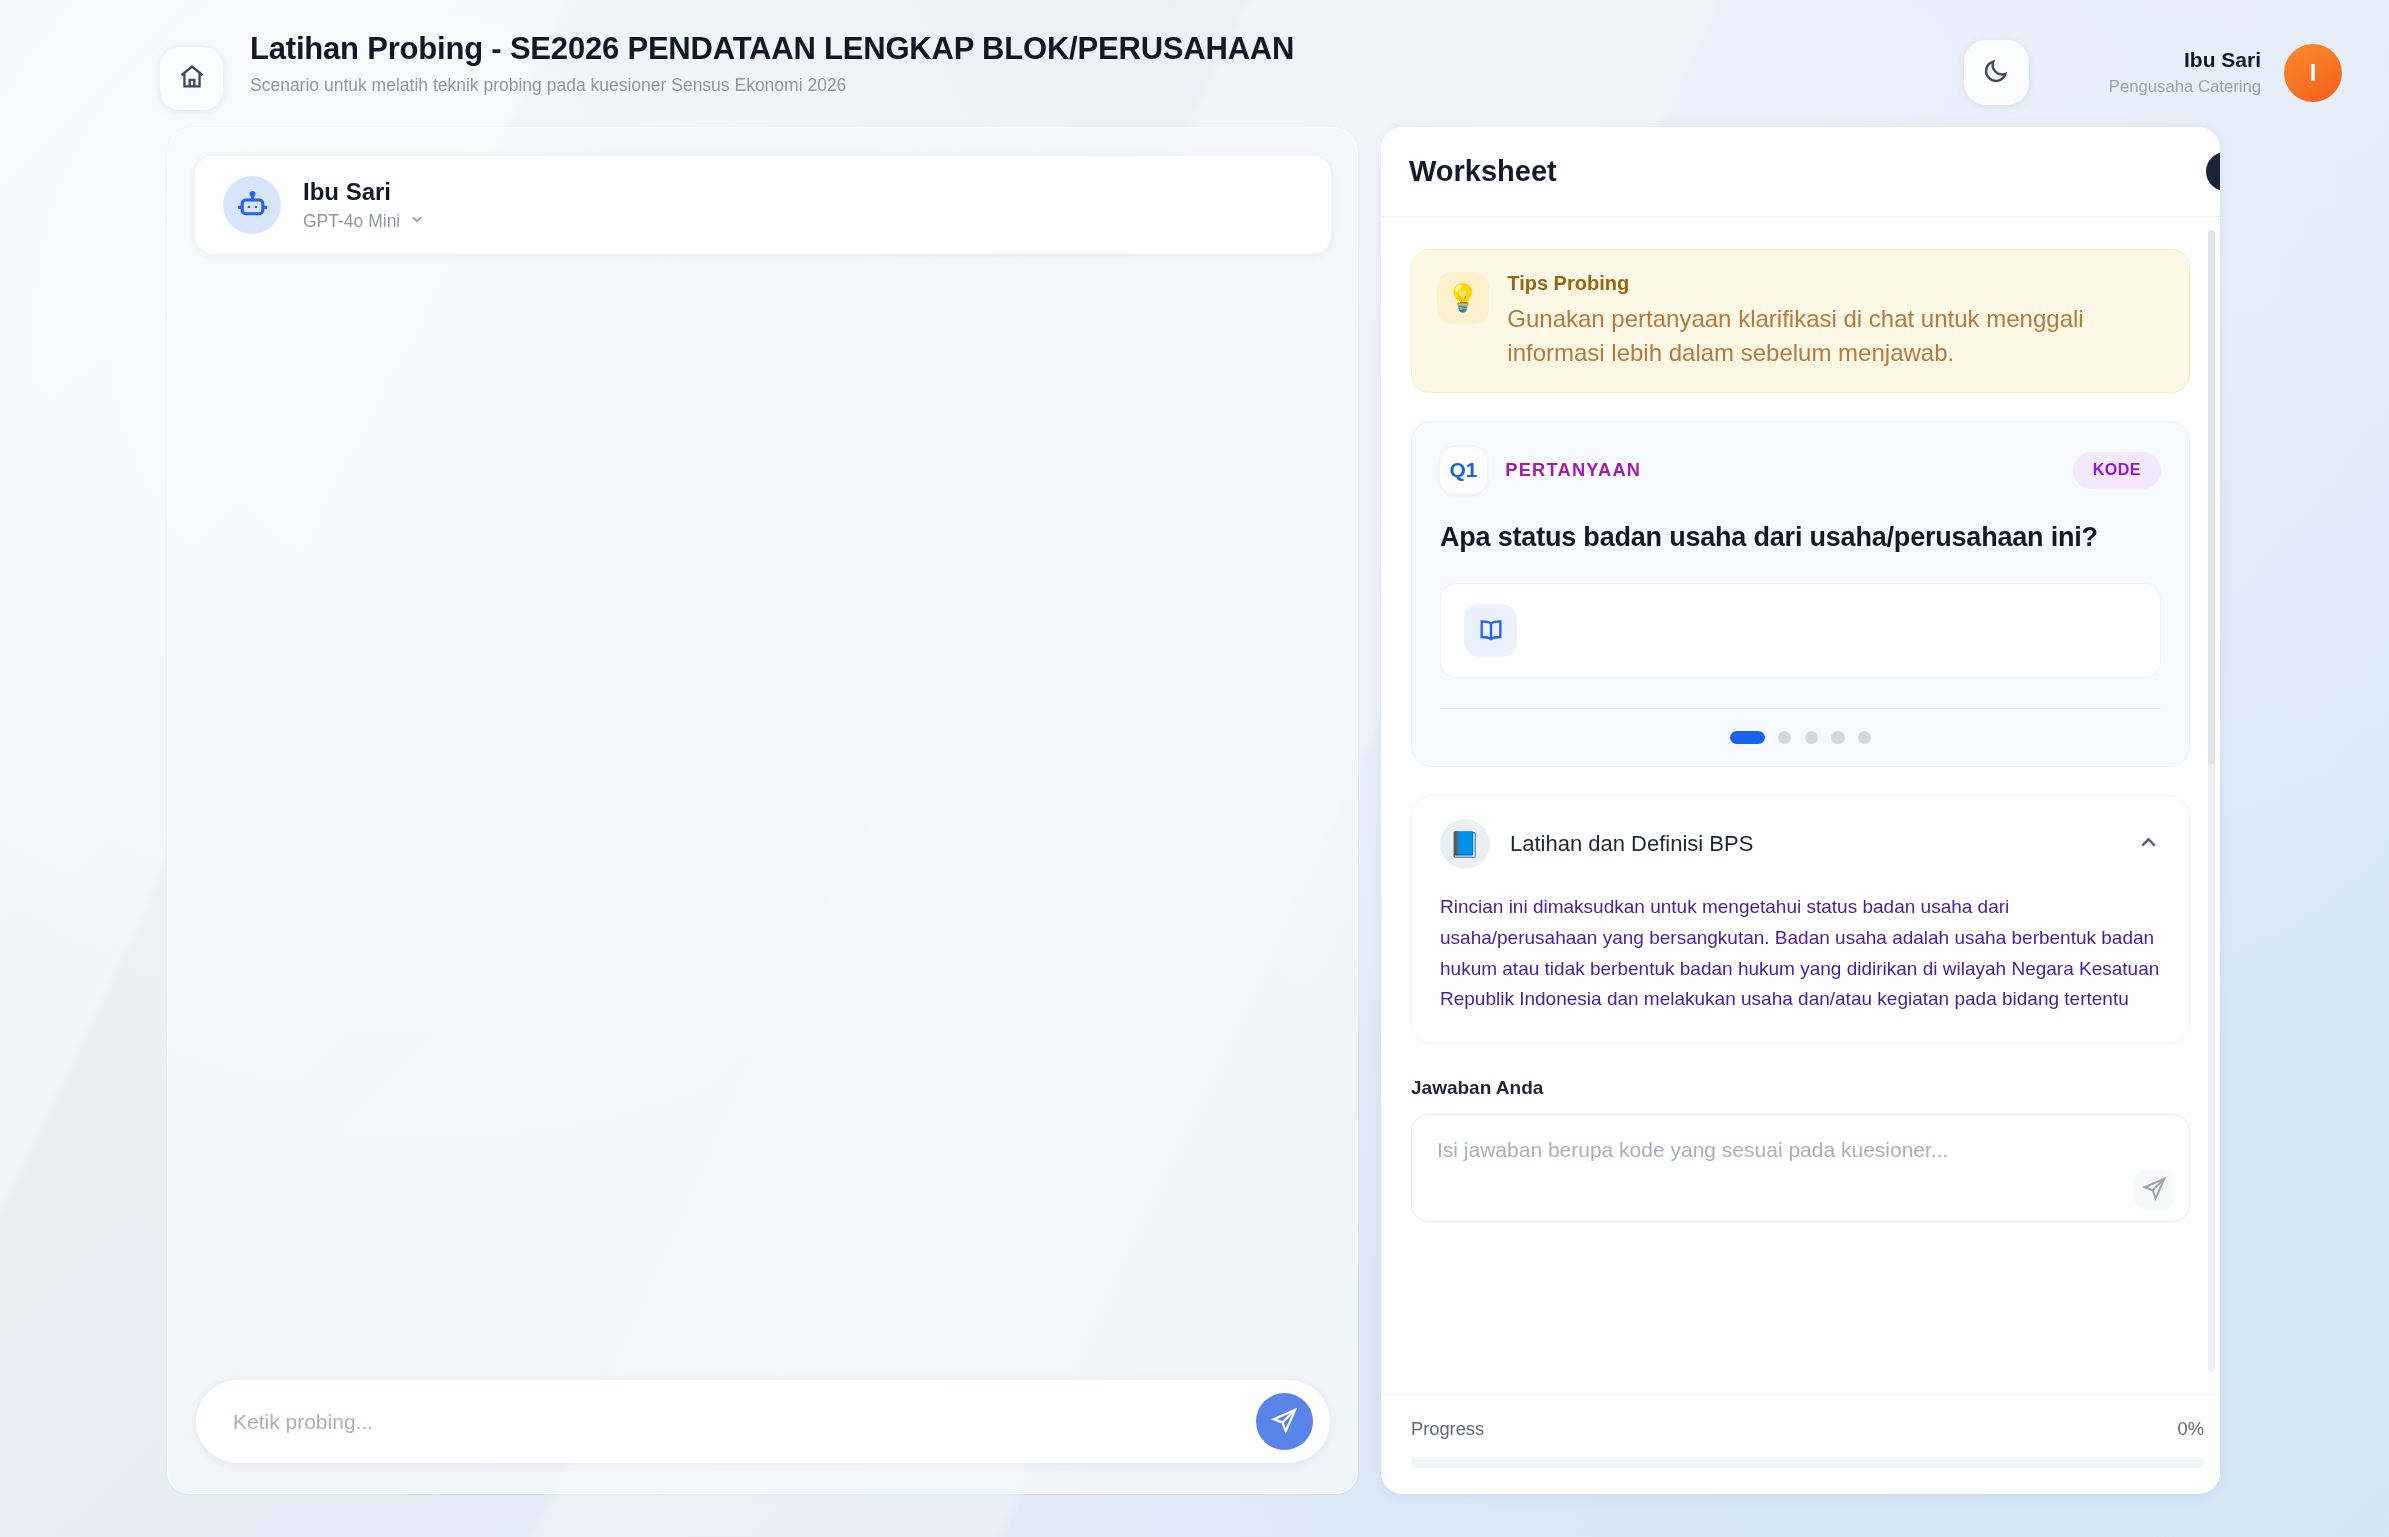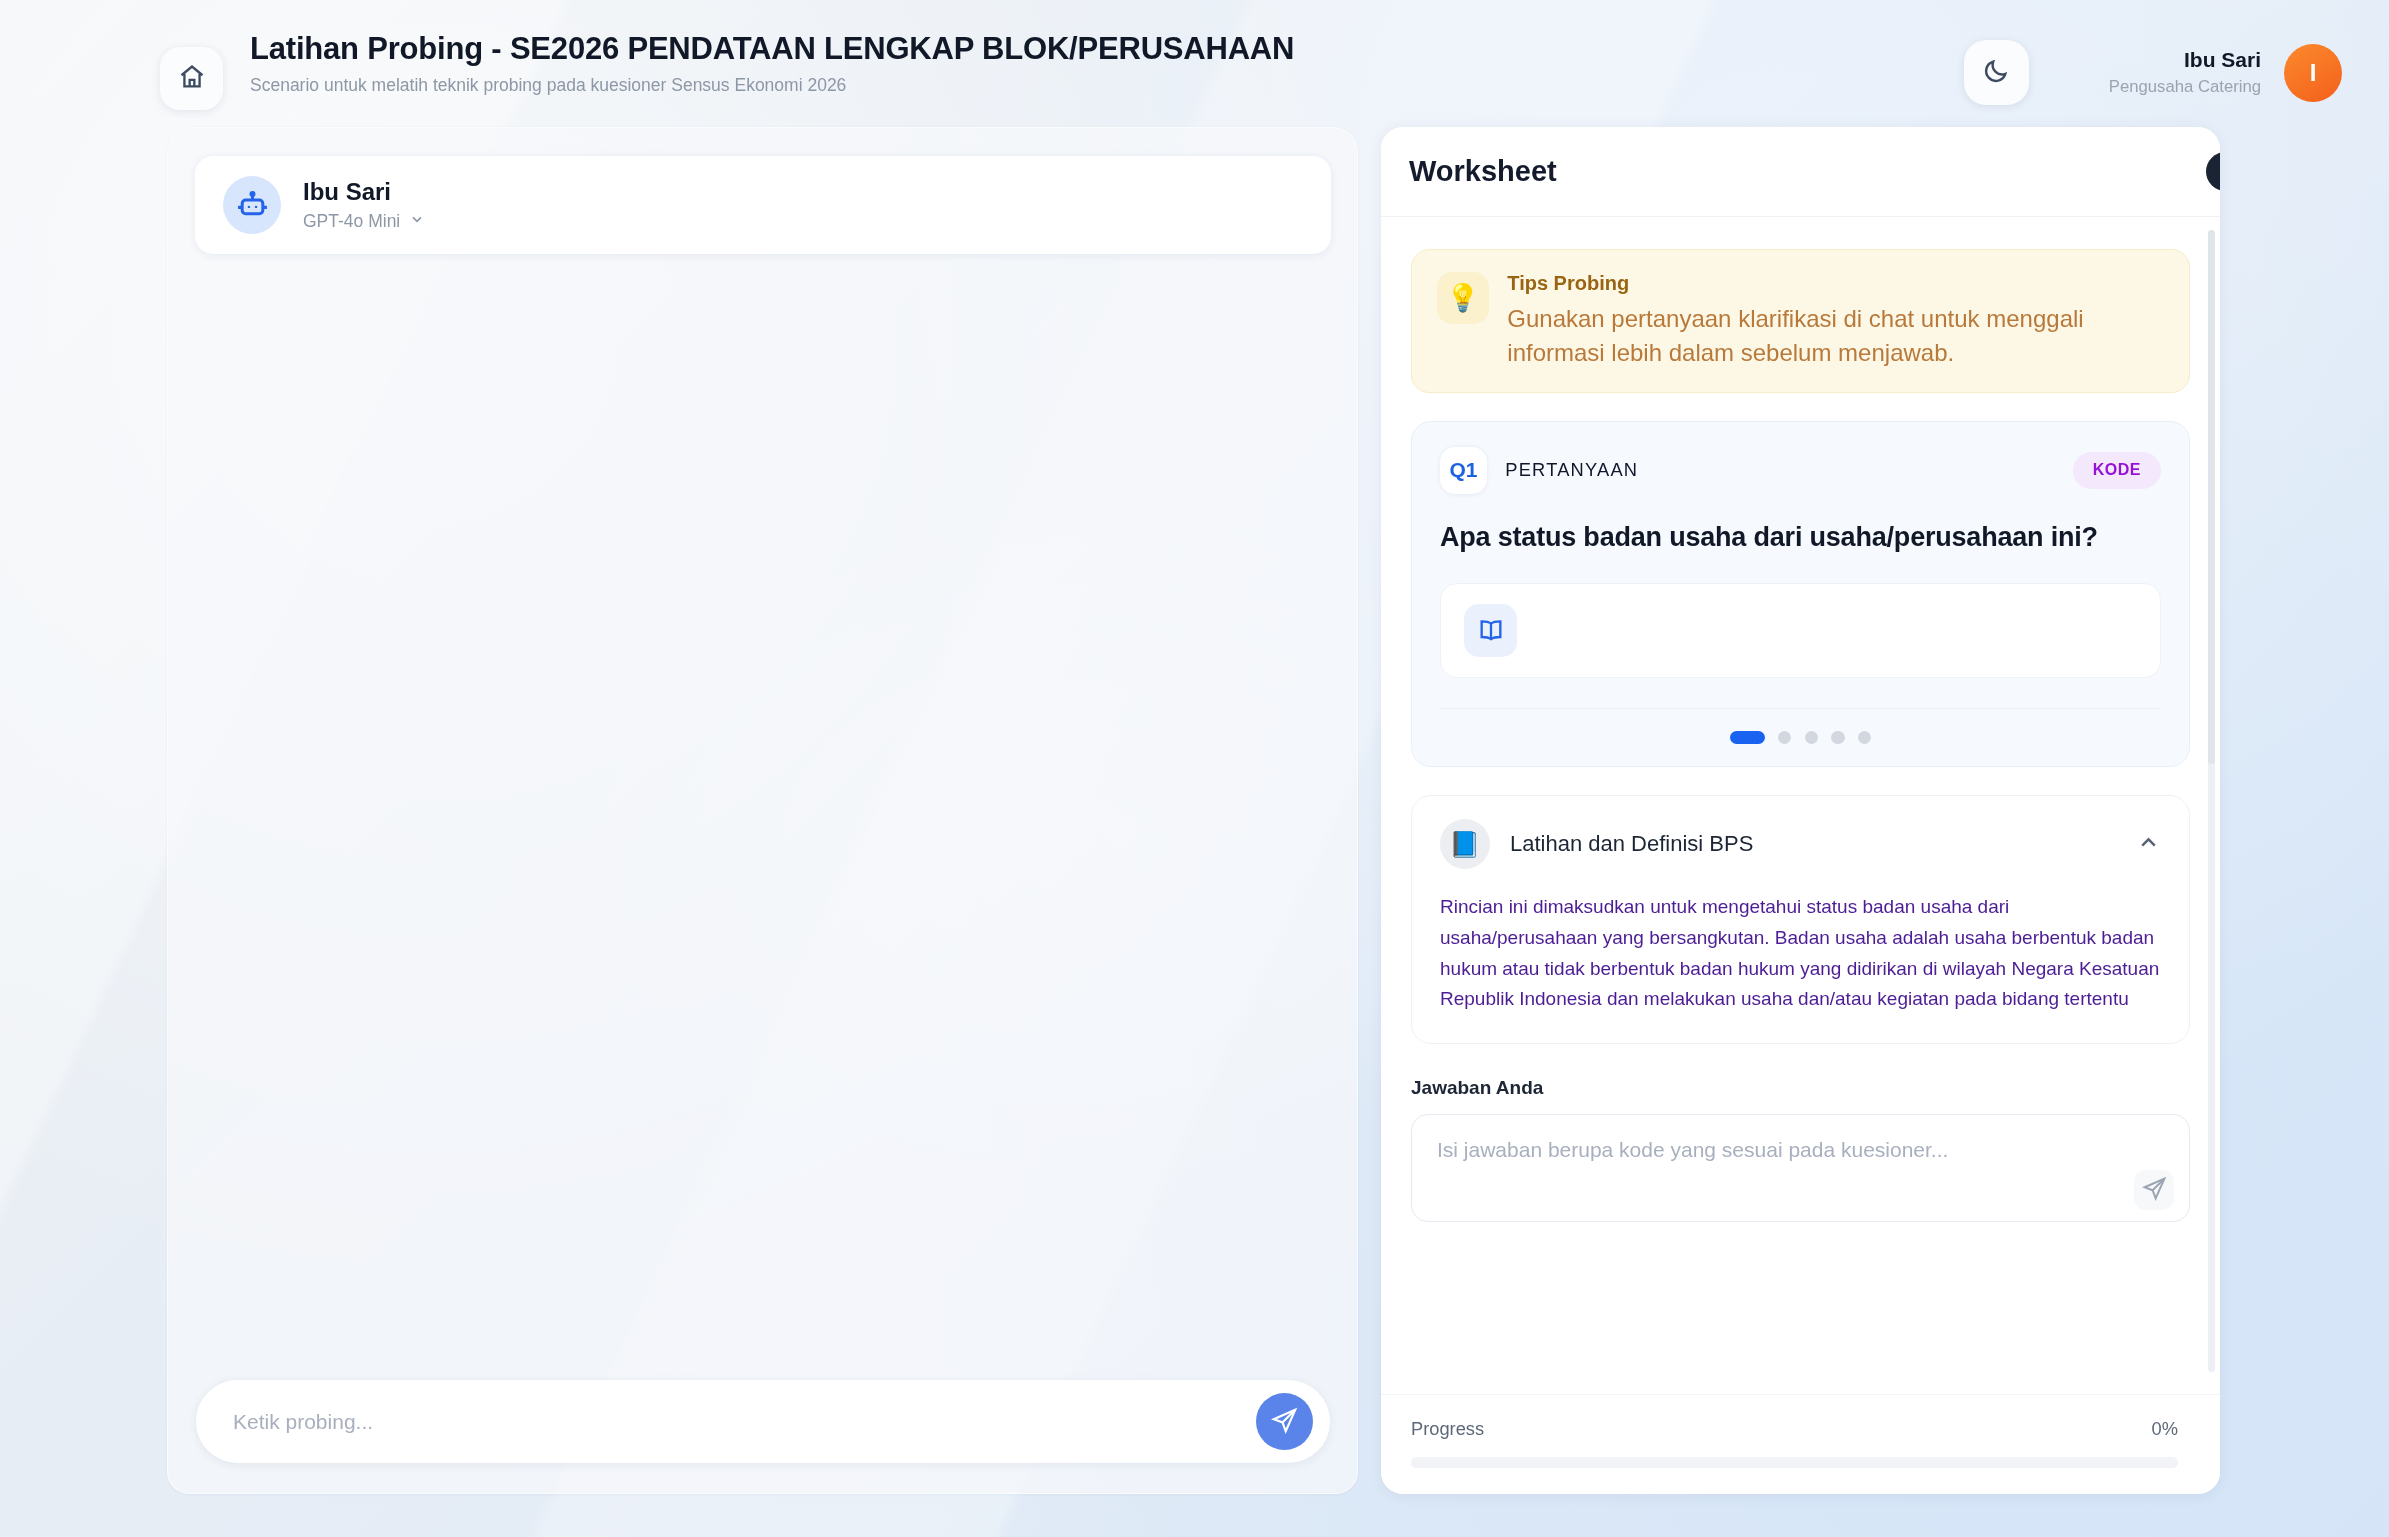--- a/index.html
+++ b/index.html
@@ -165,21 +165,21 @@
     border-radius:20px; padding:25px 28px 22px 28px;
   }
   .qcard-head{ display:flex; align-items:center; justify-content:space-between; }
   .qcard-left{ display:flex; align-items:center; gap:18.3px; }
   .q-num{
     width:47px; height:47px; border-radius:15px; background:#fff;
     box-shadow:0 0.8px 4.2px rgba(40,60,100,0.08);
     display:flex; align-items:center; justify-content:center;
     font-size:21px; font-weight:700; color:#1d62e0;
   }
-  .q-kind{ font-size:18.3px; font-weight:400; color:#0f172a; letter-spacing:1.2px; }
+  .q-kind{ font-size:18.3px; font-weight:700; color:#a21caf; letter-spacing:1.2px; }
   .kode-badge{
     background:#f4e8fd; color:#9512d6; font-size:16px; font-weight:700;
     padding:9.2px 20px; border-radius:20px; letter-spacing:0.5px;
   }
   .q-text{
     margin-top:28px; font-size:27px; font-weight:700; color:#111827;
     letter-spacing:-0.2px;
   }
   .ref-card{
     margin-top:30px; background:#fff; border:0.8px solid #eef2f7;
@@ -232,21 +232,21 @@
   .ans-send{
     position:absolute; right:15px; bottom:11.7px; width:40px; height:40px;
     border-radius:11.7px; background:#f6f8fa;
     display:flex; align-items:center; justify-content:center; cursor:pointer;
   }
   .ans-send svg{ width:25px; height:25px; stroke:#9aa3b2; fill:none; stroke-width:1.9; }
 
   
   .ws-foot{
     position:absolute; left:0; bottom:0; width:839px; height:100px;
-    background:#fff; padding:23px 42px 0 30px;
+    background:#fff; padding:23px 16px 0 30px;
     border-top:0.8px solid #f0f3f7;
   }
   .prog-row{ display:flex; align-items:center; justify-content:space-between; }
   .prog-label{ font-size:18.3px; color:#5d6879; }
   .prog-pct{ font-size:18.3px; color:#5d6879; }
   .prog-track{
     margin-top:16.7px; width:100%; height:11.7px;
     background:#f1f3f7; border-radius:6.7px; overflow:hidden;
   }
   .prog-fill{ height:100%; background:#1a63f0; border-radius:6.7px; }

